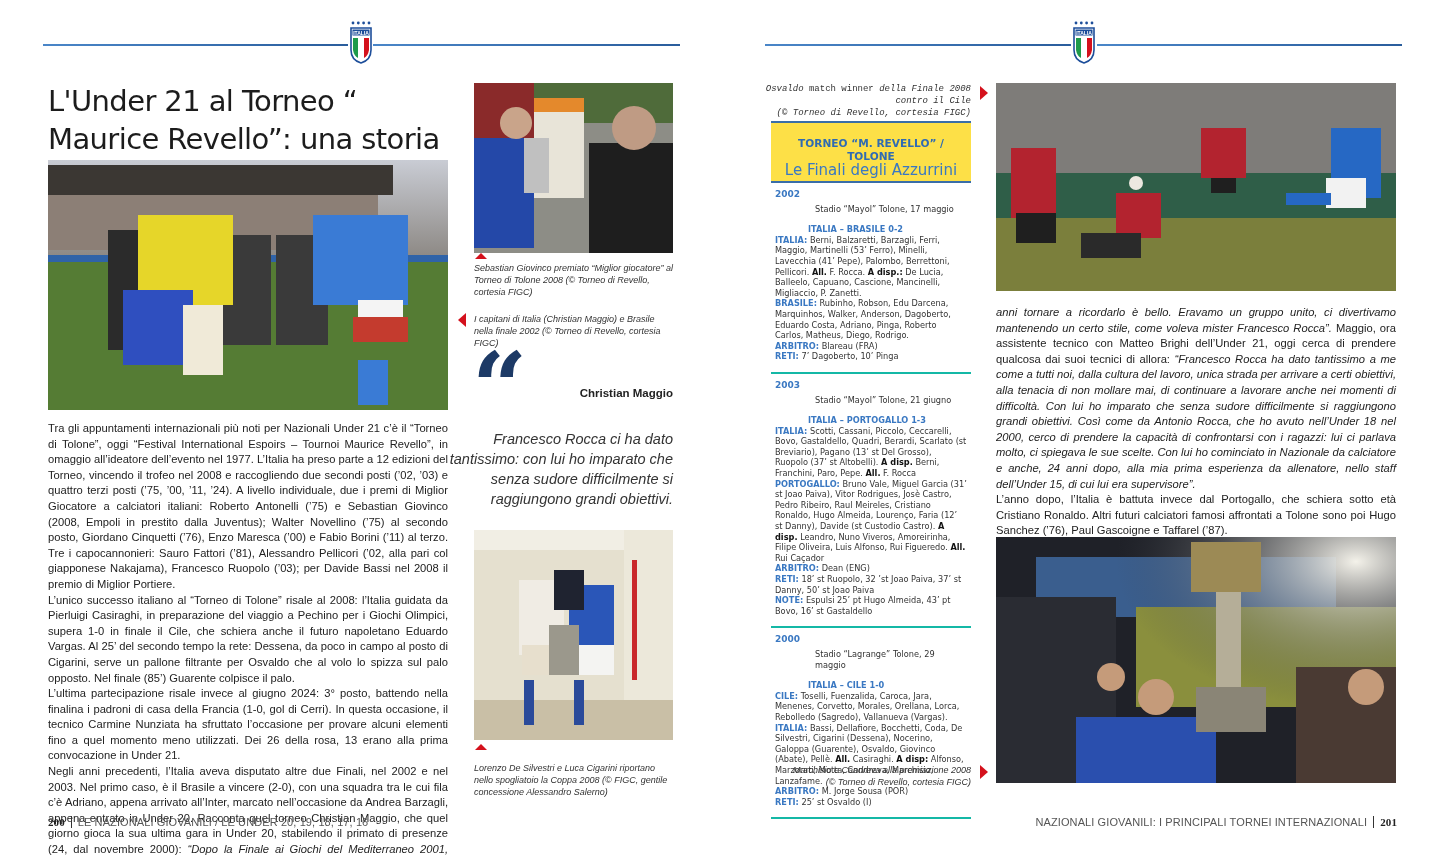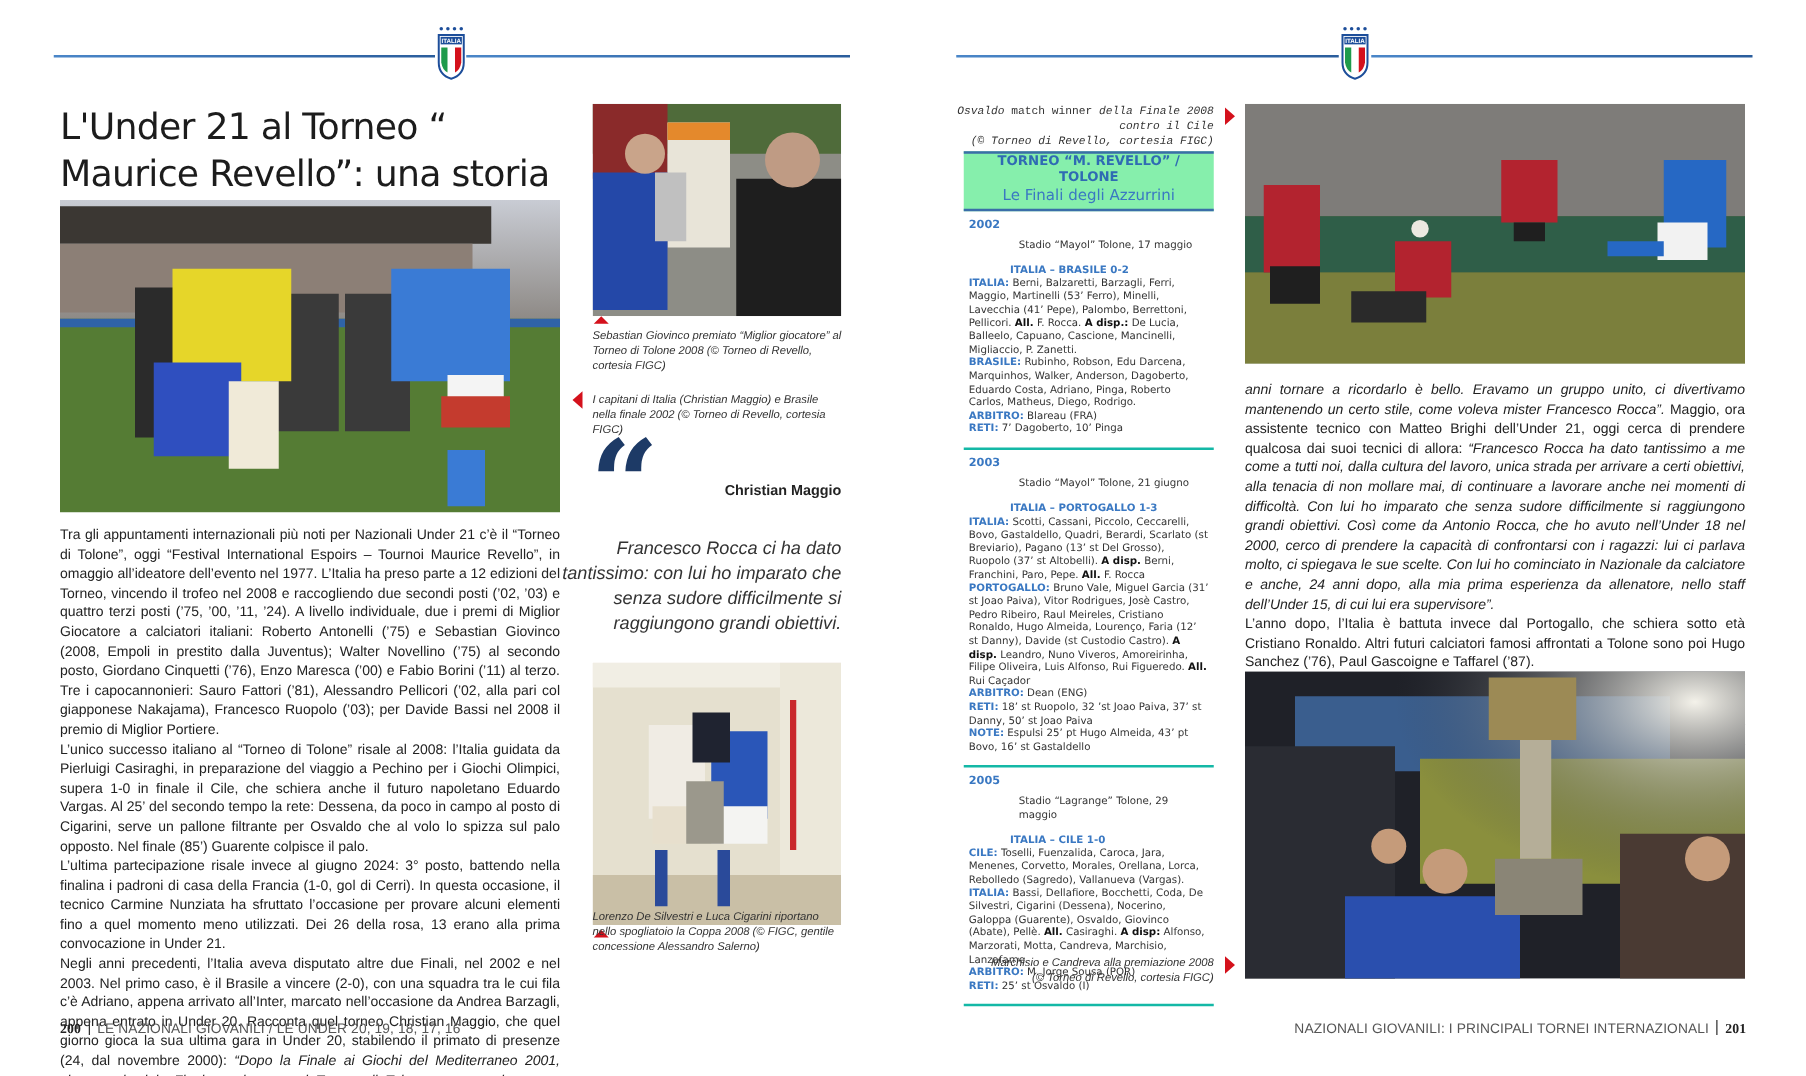--- a/index.html
+++ b/index.html
@@ -31,23 +31,23 @@
     .arrow-left { position: absolute; width: 0; height: 0; border-top: 7px solid transparent; border-bottom: 7px solid transparent; border-right: 8px solid #d4111c; }
     .arrow-right { position: absolute; width: 0; height: 0; border-top: 7px solid transparent; border-bottom: 7px solid transparent; border-left: 8px solid #d4111c; }
 
     
     .quote-mark { position: absolute; left: 472px; top: 348px; font-family: "DejaVu Serif", serif; font-size: 96px; line-height: 80px; color: #1d3a66; font-weight: bold; }
     .quote-author { position: absolute; right: 772px; top: 387px; font-family: "Liberation Sans", sans-serif; font-weight: bold; font-size: 11.5px; color: #222; }
     .quote-text { position: absolute; right: 772px; top: 405px; width: 240px; text-align: right; font-family: "Liberation Sans", sans-serif; font-style: italic; font-size: 14.5px; line-height: 20px; color: #333; margin-top: 24px; }
 
     
     .sidebar { position: absolute; left: 771px; top: 121px; width: 200px; font-family: "DejaVu Sans", sans-serif; font-size: 8.2px; line-height: 10.6px; color: #333; }
-    .sb-head { background: #86efac; border-top: 2px solid #3a6ea8; border-bottom: 2px solid #3a6ea8; padding: 0 4px 4px; text-align: center; }
+    .sb-head { background: #fde047; border-top: 2px solid #3a6ea8; border-bottom: 2px solid #3a6ea8; padding: 14px 4px 4px; text-align: center; }
     .sb-head .t1 { color: #2f6bb3; font-weight: bold; font-size: 10.6px; line-height: 13px; }
-    .sb-head .t2 { color: #3a78c2; font-size: 12px; line-height: 14px; }
+    .sb-head .t2 { color: #3a78c2; font-size: 15px; line-height: 14px; }
     .sb-sec { padding: 6px 4px 10px; border-bottom: 2px solid #14b8a6; }
     .sb-sec .year { color: #3a78c2; font-weight: bold; font-size: 9px; margin-top: 0px; }
     .sb-sec .stadium { margin-top: 4px; margin-left: 40px; }
     .sb-sec .match { color: #3a78c2; font-weight: bold; margin-top: 10px; padding-left: 33px; }
     .sb-sec .lbl { color: #3a78c2; font-weight: bold; }
     .sb-sec .b { font-weight: bold; color: #111; }
 
     
     .footer { position: absolute; top: 816px; font-family: "Liberation Sans", sans-serif; font-size: 11px; color: #555; letter-spacing: 0.1px; }
     .footer .pn { font-family: Liberation Serif, serif; font-weight: bold; color: #222; font-size: 11px; }
@@ -159,21 +159,21 @@
     <rect x="95" y="55" width="45" height="70" fill="#2a56b8"></rect>
     <rect x="95" y="115" width="45" height="30" fill="#f4f4f2"></rect>
     <rect x="48" y="115" width="40" height="30" fill="#e7dfcd"></rect>
     <rect x="75" y="95" width="30" height="50" fill="#9b988c"></rect>
     <rect x="50" y="150" width="10" height="45" fill="#2a4a9a"></rect>
     <rect x="100" y="150" width="10" height="45" fill="#2a4a9a"></rect>
     <rect x="80" y="40" width="30" height="40" fill="#1f2330"></rect>
   </svg>
 </div>
 <div class="arrow-up" style="left:475px; top:744px;"></div>
-<div class="caption" style="left:474px; top:727px; width:200px;">Lorenzo De Silvestri e Luca Cigarini riportano nello spogliatoio la Coppa 2008 (© FIGC, gentile concessione Alessandro Salerno)</div>
+<div class="caption" style="left:474px; top:762px; width:200px;">Lorenzo De Silvestri e Luca Cigarini riportano nello spogliatoio la Coppa 2008 (© FIGC, gentile concessione Alessandro Salerno)</div>
 
 <div class="body-text" style="left:48px; top:421px; width:400px;">
   <p>Tra gli appuntamenti internazionali più noti per Nazionali Under 21 c’è il “Torneo di Tolone”, oggi “Festival International Espoirs – Tournoi Maurice Revello”, in omaggio all’i­deatore dell’evento nel 1977. L’Italia ha preso parte a 12 edizioni del Torneo, vincendo il trofeo nel 2008 e raccogliendo due secondi posti (’02, ’03) e quattro terzi posti (’75, ’00, ’11, ’24). A livello individuale, due i premi di Miglior Giocatore a calciatori italiani: Roberto Antonelli (’75) e Sebastian Giovinco (2008, Empoli in prestito dalla Juventus); Walter Novellino (’75) al secondo posto, Giordano Cinquetti (’76), Enzo Maresca (’00) e Fabio Borini (’11) al terzo. Tre i capocannonieri: Sauro Fattori (’81), Alessandro Pellicori (’02, alla pari col giapponese Nakajama), Francesco Ruopolo (’03); per Davide Bassi nel 2008 il premio di Miglior Portiere.</p>
   <p>L’unico successo italiano al “Torneo di Tolone” risale al 2008: l’Italia guidata da Pierluigi Casiraghi, in preparazione del viaggio a Pechino per i Giochi Olimpici, supera 1-0 in finale il Cile, che schiera anche il futuro napoletano Eduardo Vargas. Al 25’ del secondo tempo la rete: Dessena, da poco in campo al posto di Cigarini, serve un pallone filtrante per Osvaldo che al volo lo spizza sul palo opposto. Nel finale (85’) Guarente colpisce il palo.</p>
   <p>L’ultima partecipazione risale invece al giugno 2024: 3° posto, battendo nella finalina i padroni di casa della Francia (1-0, gol di Cerri). In questa occasione, il tecnico Carmine Nunziata ha sfruttato l’occasione per provare alcuni elementi fino a quel momento meno utilizzati. Dei 26 della rosa, 13 erano alla prima convocazione in Under 21.</p>
   <p><span>Negli anni precedenti, l’Italia aveva disputato altre due Finali, nel 2002 e nel 2003. Nel primo caso, è il Brasile a vincere (2-0), con una squadra tra le cui fila c’è Adriano, appena arrivato all’Inter, marcato nell’occasione da Andrea Barzagli, appena entrato in Under 20. Racconta quel torneo Christian Maggio, che quel giorno gioca la sua ultima gara in Under 20, stabilendo il primato di presenze (24, dal novembre 2000): </span><span class="it">“Dopo la Finale ai Giochi del Mediterraneo 2001, siamo arrivati in Finale anche a quel Torneo di Tolone: eravamo lo stesso gruppo, con Francesco Rocca in panchina. Di fronte abbiamo trovato una formazione for­tissima, c’erano Adriano, Pinga, Reginaldo. Noi non eravamo partiti favoriti, per cui trovarci a giocare quella Finale col Brasile è stata un’esperienza positiva. Anche a distanza di tanti</span></p>
 </div>
 
 <div class="footer" style="left:48px;">
   <span class="pn">200</span><span class="sep"></span><span>LE NAZIONALI GIOVANILI / LE UNDER 20, 19, 18, 17, 16</span>
@@ -249,21 +249,21 @@
       <span>Leandro, Nuno Viveros, Amoreirinha, Filipe Oliveira, Luis Alfonso, Rui Figueredo.</span>
       <span class="b">All.</span>
       <span>Rui Caçador</span>
     </div>
     <div><span class="lbl">ARBITRO:</span> <span>Dean (ENG)</span></div>
     <div><span class="lbl">RETI:</span> <span>18’ st Ruopolo, 32 ’st Joao Paiva, 37’ st Danny, 50’ st Joao Paiva</span></div>
     <div><span class="lbl">NOTE:</span> <span>Espulsi 25’ pt Hugo Almeida, 43’ pt Bovo, 16’ st Gastaldello</span></div>
   </div>
 
   <div class="sb-sec">
-    <div class="year">2005</div>
+    <div class="year">2000</div>
     <div class="stadium">Stadio “Lagrange” Tolone, 29 maggio</div>
     <div class="match">ITALIA – CILE 1-0</div>
     <div>
       <span class="lbl">CILE:</span>
       <span>Toselli, Fuenzalida, Caroca, Jara, Menenes, Corvetto, Morales, Orellana, Lorca, Rebolledo (Sagredo), Vallanueva (Vargas).</span>
     </div>
     <div>
       <span class="lbl">ITALIA:</span>
       <span>Bassi, Dellafiore, Bocchetti, Coda, De Silvestri, Cigarini (Dessena), Nocerino, Galoppa (Guarente), Osvaldo, Giovinco (Abate), Pellè.</span>
       <span class="b">All.</span>

